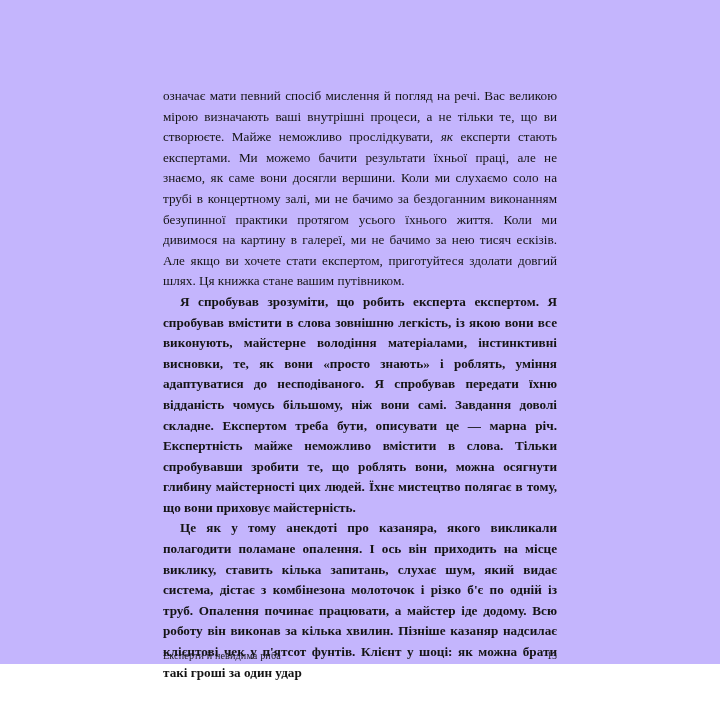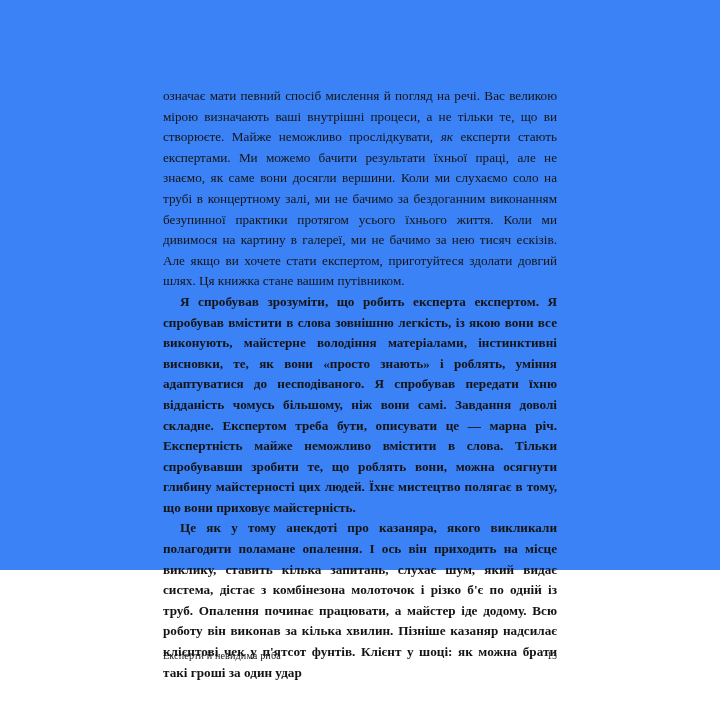--- a/index.html
+++ b/index.html
@@ -10,22 +10,22 @@
   body {
     width: 720px;
     height: 720px;
     font-family: "Liberation Serif", "DejaVu Serif", serif;
     color: #1a1a1a;
     overflow: hidden;
   }
   .page {
     position: relative;
     width: 720px;
-    height: 570px;
-    background: #3b82f6;
+    height: 664px;
+    background: #c4b5fd;
     box-sizing: border-box;
   }
   .text-block {
     position: absolute;
     left: 163px;
     top: 86px;
     width: 394px;
   }
   .para {
     margin: 0;

